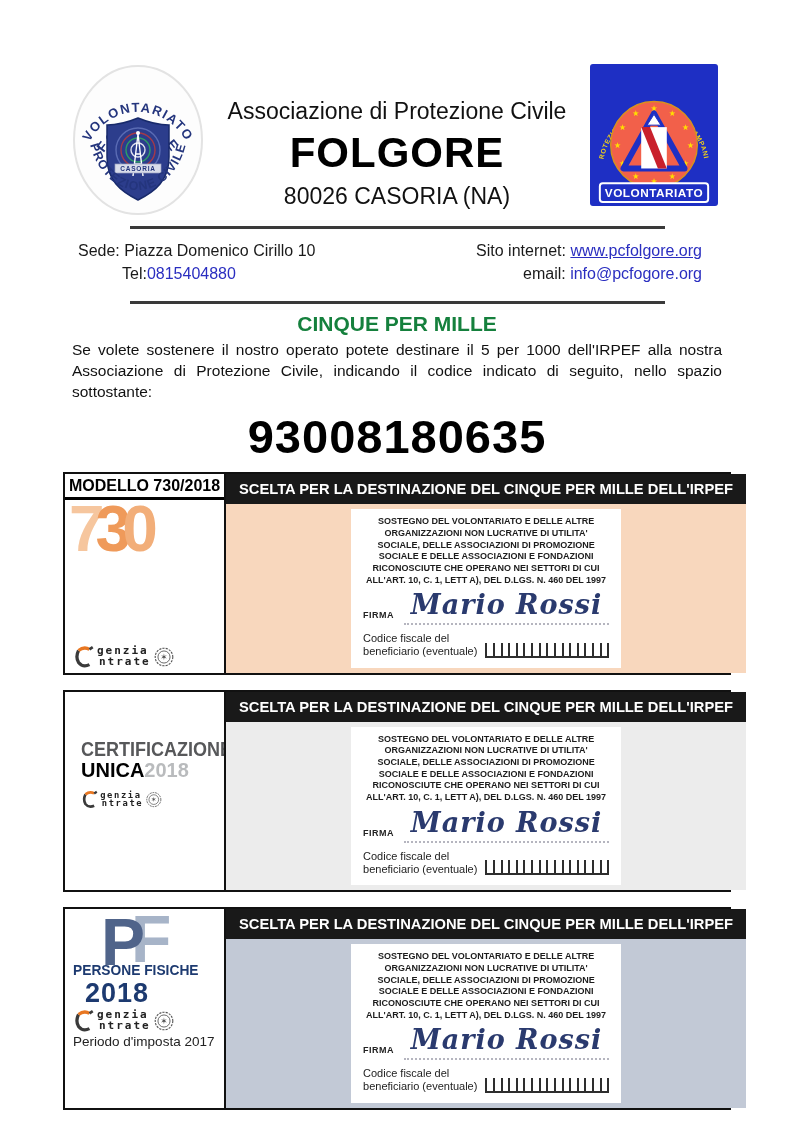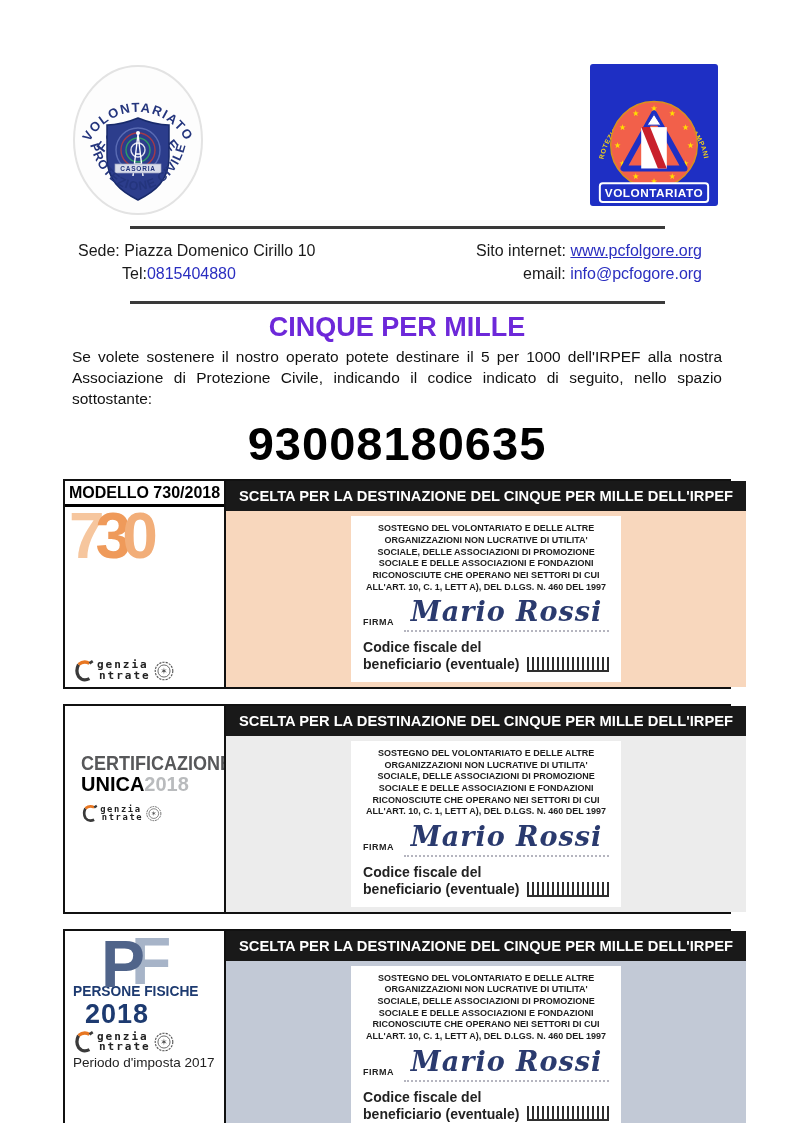--- a/index.html
+++ b/index.html
@@ -18,39 +18,39 @@
   .hc-line3 { font-size:23px; margin-top:6px; color:#111; }
   .logo-right { width:128px; height:142px; flex:0 0 auto; }
   .rule { width:535px; border-top:3px solid #3a3a3a; margin:10px auto 0; }
   
   .contact { display:flex; justify-content:space-between; padding:10px 92px 6px 78px; font-size:16px; line-height:1.45; }
   .contact .left .tel { padding-left:44px; }
   .contact .right { text-align:right; }
   .blue { color:#2a2ec0; }
   .link { color:#2a2ec0; text-decoration:underline; }
   
-  .campaign-title { text-align:center; font-size:27px; font-weight:bold; margin-top:8px; color:#6d28d9; }
+  .campaign-title { text-align:center; font-size:21px; font-weight:bold; margin-top:8px; color:#15803d; }
   .campaign-desc { font-size:15.5px; line-height:1.35; padding:4px 72px 0; text-align:justify; color:#111; }
   .fiscal-code { text-align:center; font-size:47px; font-weight:bold; letter-spacing:1px; margin:6px 0 8px; color:#000; }
   
   .panel { width:668px; margin:0 auto; border:2px solid #111; display:flex; background:#fff; }
   .panel + .panel { margin-top:15px; }
   .panel-left { width:161px; flex:0 0 auto; border-right:2px solid #111; position:relative; background:#fff; overflow:hidden; }
   .panel-right { flex:1; display:flex; flex-direction:column; }
   .panel-bar { height:30px; background:#191919; color:#fff; display:flex; align-items:center; justify-content:flex-end; }
   .panel-bar span { font-weight:bold; font-size:15.5px; white-space:nowrap; transform:scaleX(.95); letter-spacing:0; }
   .panel-body { flex:1; display:flex; align-items:center; justify-content:center; padding:5px 0; }
   .form-card { width:270px; background:#fff; padding:7px 12px 9px; }
   .legal { font-size:9px; font-weight:bold; text-align:center; line-height:1.3; color:#1c1c1c; }
   .firma-row { display:flex; align-items:flex-end; margin-top:3px; }
   .firma-label { font-size:9px; font-weight:bold; color:#222; padding-bottom:5px; letter-spacing:.5px; }
   .firma-line { flex:1; margin-left:10px; border-bottom:2px dotted #b5b5bf; text-align:center; height:36px; }
   .signature { font-family:"DejaVu Serif", serif; font-style:italic; font-weight:bold; font-size:27px; color:#2a3a6e; letter-spacing:1px; }
   .cf-row { display:flex; align-items:flex-end; margin-top:7px; }
-  .cf-label { font-size:14px; color:#222; line-height:1.2;font-weight:bold; }
+  .cf-label { font-size:11px; color:#222; line-height:1.2; }
   .comb { flex:1; margin-left:8px; height:15px; display:flex; border-bottom:2px solid #2e2e2e; border-right:2px solid #2e2e2e; margin-bottom:1px; }
   .comb span { flex:1; border-left:2px solid #2e2e2e; }
   
   .p1-header { font-size:16px; font-weight:bold; text-align:center; padding:3px 2px 2px; border-bottom:3px solid #000; color:#000; }
   .p1-730 { font-size:64px; font-weight:bold; line-height:.92; letter-spacing:-9px; padding-left:4px; }
   .d7 { color:#f6c69e; } .d3 { color:#ef9a5a; } .d0 { color:#f2ae79; }
   
   .p2-inner { padding:46px 0 0 16px; }
   .cu-line1 { font-size:20px; font-weight:bold; color:#57585a; transform:scaleX(.9); transform-origin:left; white-space:nowrap; }
   .cu-line2 { font-size:20px; font-weight:bold; color:#000; margin-top:-2px; }
@@ -98,20 +98,25 @@
       <circle cx="66" cy="86" r="22" fill="none" stroke="#6d7fc4" stroke-width="1.4" opacity=".7"></circle>
       <circle cx="66" cy="69" r="2" fill="#fff"></circle>
       <path d="M66,70 L61,112 M66,70 L71,112 M62,100 L70,100 M63,90 L69,90" stroke="#ffffff" stroke-width="1.4" fill="none"></path>
       <rect x="43" y="100" width="46" height="9" fill="#d8dcea" stroke="#9aa2c0" stroke-width=".7"></rect>
       <text x="66" y="107" font-size="6.5" font-weight="bold" fill="#24357d" text-anchor="middle" letter-spacing=".8">CASORIA</text>
       <text font-size="12.5" font-weight="bold" fill="#24357d" letter-spacing="1">
         <textPath href="#arcB1" startOffset="50%" text-anchor="middle">PROTEZIONE CIVILE</textPath>
       </text>
     </svg>
 
+    <div class="header-center">
+      <div class="hc-line1">Associazione di Protezione Civile</div>
+      <div class="hc-line2">FOLGORE</div>
+      <div class="hc-line3">80026 CASORIA (NA)</div>
+    </div>
 
     <svg class="logo-right" viewBox="0 0 130 144">
       <rect x="0" y="0" width="130" height="144" rx="3" fill="#1e2fc4"></rect>
       <defs>
           <path id="arcC1" d="M 14,96 A 52,56 0 0 1 116,96" fill="none"></path>
         </defs>
       <text font-size="6.8" font-weight="bold" fill="#f5d315" letter-spacing=".6">
         <textPath href="#arcC1" startOffset="50%" text-anchor="middle">PROTEZIONE CIVILE REGIONE CAMPANIA</textPath>
       </text>
       <circle cx="65" cy="82" r="44" fill="#f2604a" stroke="#d8901e" stroke-width="1.5"></circle>

